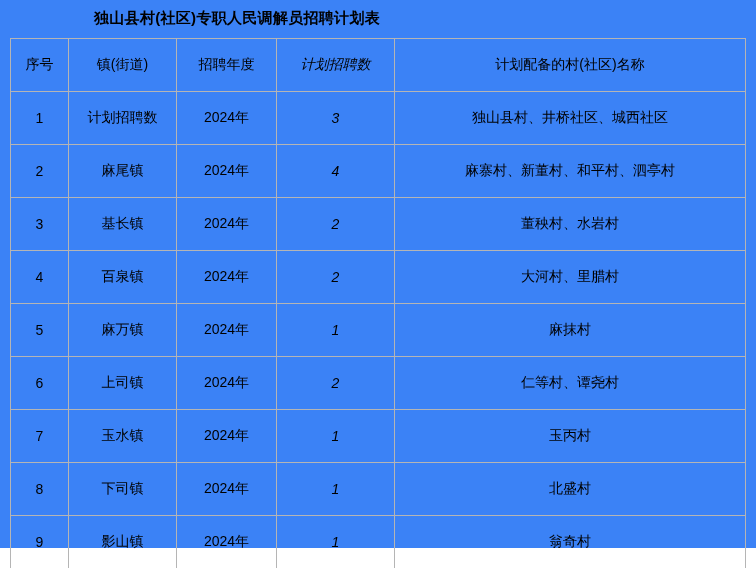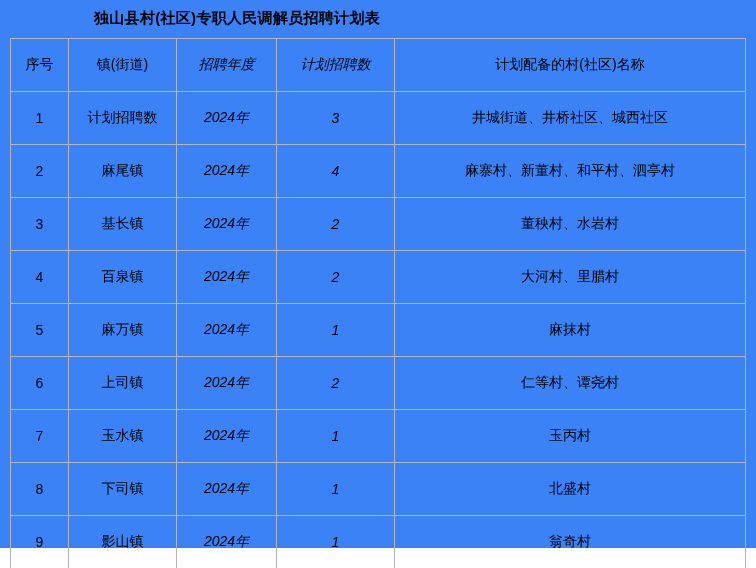--- a/index.html
+++ b/index.html
@@ -50,21 +50,21 @@
     margin-top: 24px;
   }
   col.c-idx    { width: 58px; }
   col.c-town   { width: 108px; }
   col.c-year   { width: 100px; }
   col.c-count  { width: 118px; }
   col.c-names  { width: 351px; }
   .head-row td { font-size: 14px; }
   .idx-cell { text-align: left; padding-left: 12px; }
   .town-cell { text-align: center; }
-  .year-cell { text-align: center; font-style: italic; }
+  .year-cell { text-align: center; }
   .count-cell { text-align: center; font-style: italic; }
   .names-cell { text-align: left; }
 </style>
 </head>
 <body>
 
 <div class="page">
 
   <h1 class="doc-title">独山县村(社区)专职人民调解员招聘计划表</h1>
 
@@ -83,21 +83,21 @@
         <td class="year-cell">招聘年度</td>
         <td class="count-cell">计划招聘数</td>
         <td class="names-cell">计划配备的村(社区)名称</td>
       </tr>
 
       <tr>
         <td class="idx-cell">1</td>
         <td class="town-cell">计划招聘数</td>
         <td class="year-cell">2024年</td>
         <td class="count-cell">3</td>
-        <td class="names-cell">井城街道、井桥社区、城西社区</td>
+        <td class="names-cell">独山县村、井桥社区、城西社区</td>
       </tr>
 
       <tr>
         <td class="idx-cell">2</td>
         <td class="town-cell">麻尾镇</td>
         <td class="year-cell">2024年</td>
         <td class="count-cell">4</td>
         <td class="names-cell">麻寨村、新董村、和平村、泗亭村</td>
       </tr>
 

